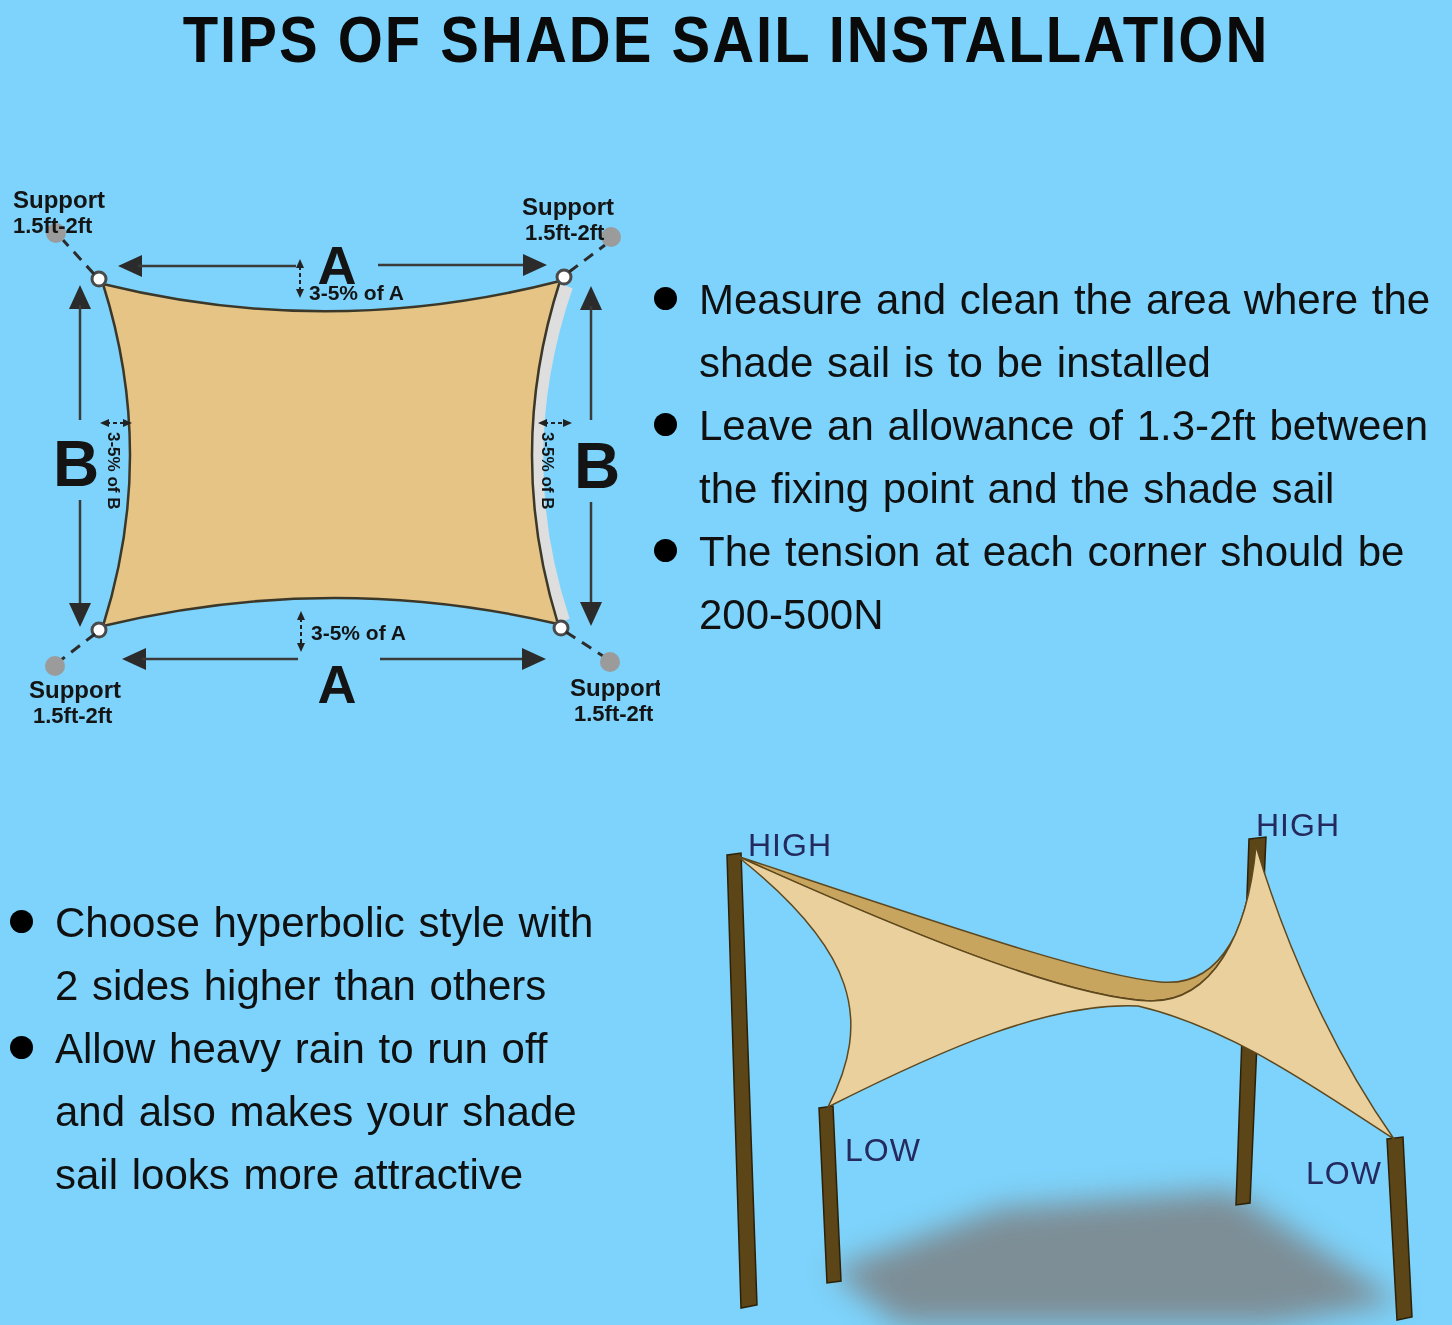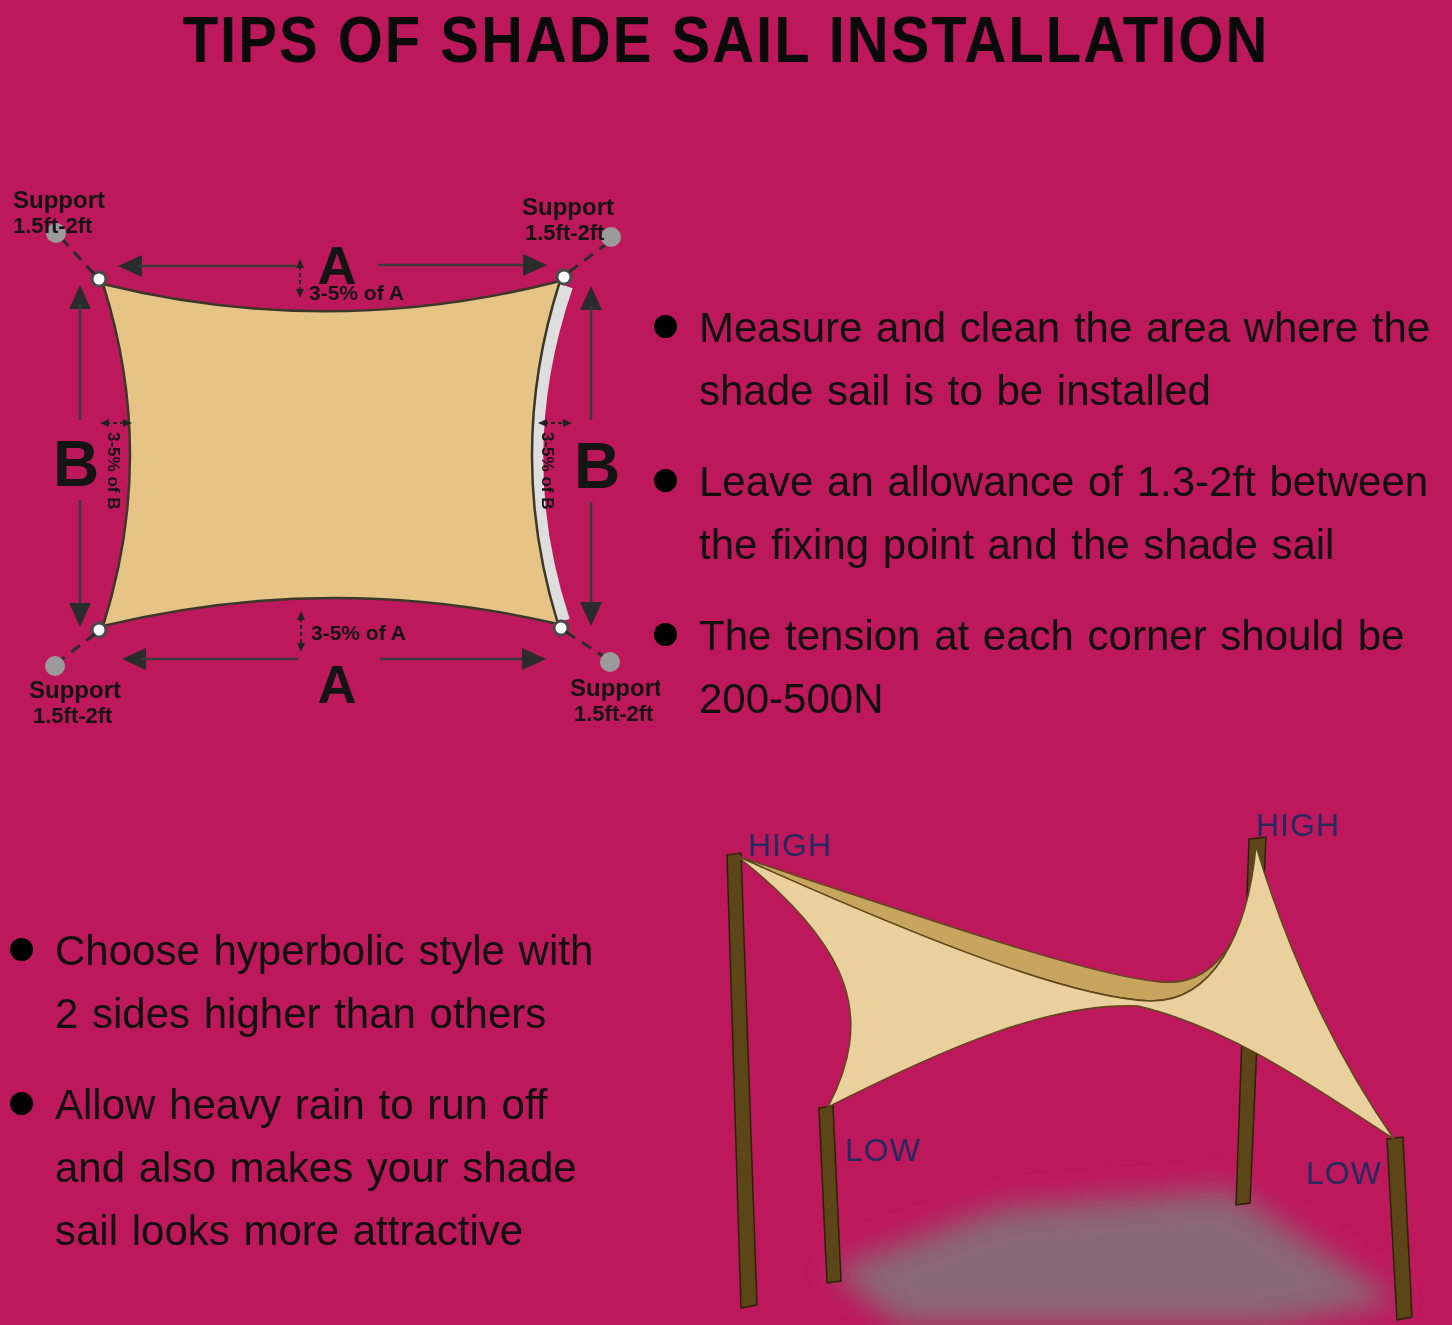--- a/index.html
+++ b/index.html
@@ -1,22 +1,22 @@
 <!DOCTYPE html>
 <html><head>
 <meta charset="utf-8">
 <style>
   html,body{margin:0;padding:0;background:#fff;}
-  .page{position:relative;width:1452px;height:1325px;background:#be185d;overflow:hidden;
+  .page{position:relative;width:1452px;height:1325px;background:#7dd3fc;overflow:hidden;
         font-family:"Liberation Sans",sans-serif;color:#111;}
   .title{position:absolute;top:2px;left:0;width:100%;text-align:center;
          font-size:58px;font-weight:bold;letter-spacing:2px;white-space:nowrap;
          transform:scaleY(1.12);transform-origin:top center;color:#0a0a0a;}
   .tips{position:absolute;font-size:42px;line-height:63px;color:#101010;word-spacing:2px;}
-  .tips .item{position:relative;padding-left:47px;margin-top:28px;}
+  .tips .item{position:relative;padding-left:47px;}
   .tips .txt{white-space:pre-line;}
   .tips .dot{position:absolute;left:2px;top:19px;width:23px;height:23px;
              border-radius:50%;background:#000;}
   .tips-right{left:652px;top:268px;width:800px;}
   .tips-left{left:8px;top:891px;width:640px;}
   svg{position:absolute;display:block;}
   .svg-label{font-family:"Liberation Sans",sans-serif;font-weight:bold;fill:#141414;}
   .dim{stroke:#3a3a3a;stroke-width:2.5;fill:none;}
   .dimhead{fill:#2b2b2b;stroke:none;}
   .sagline{stroke:#222;stroke-width:2;stroke-dasharray:4 3;fill:none;}

